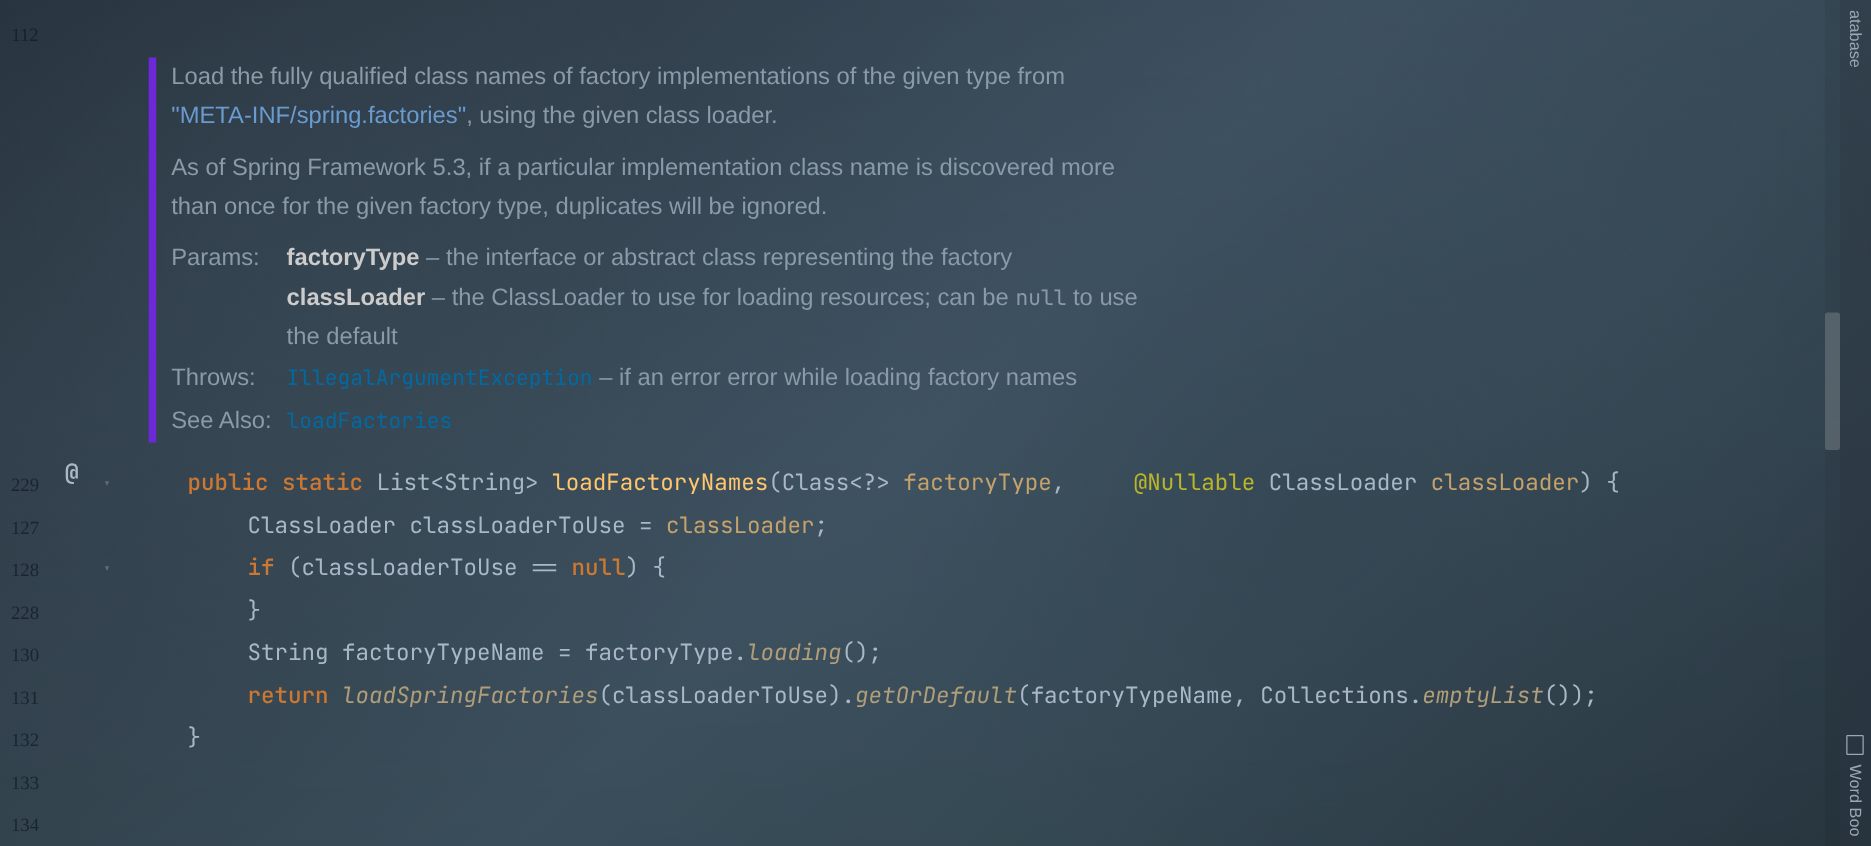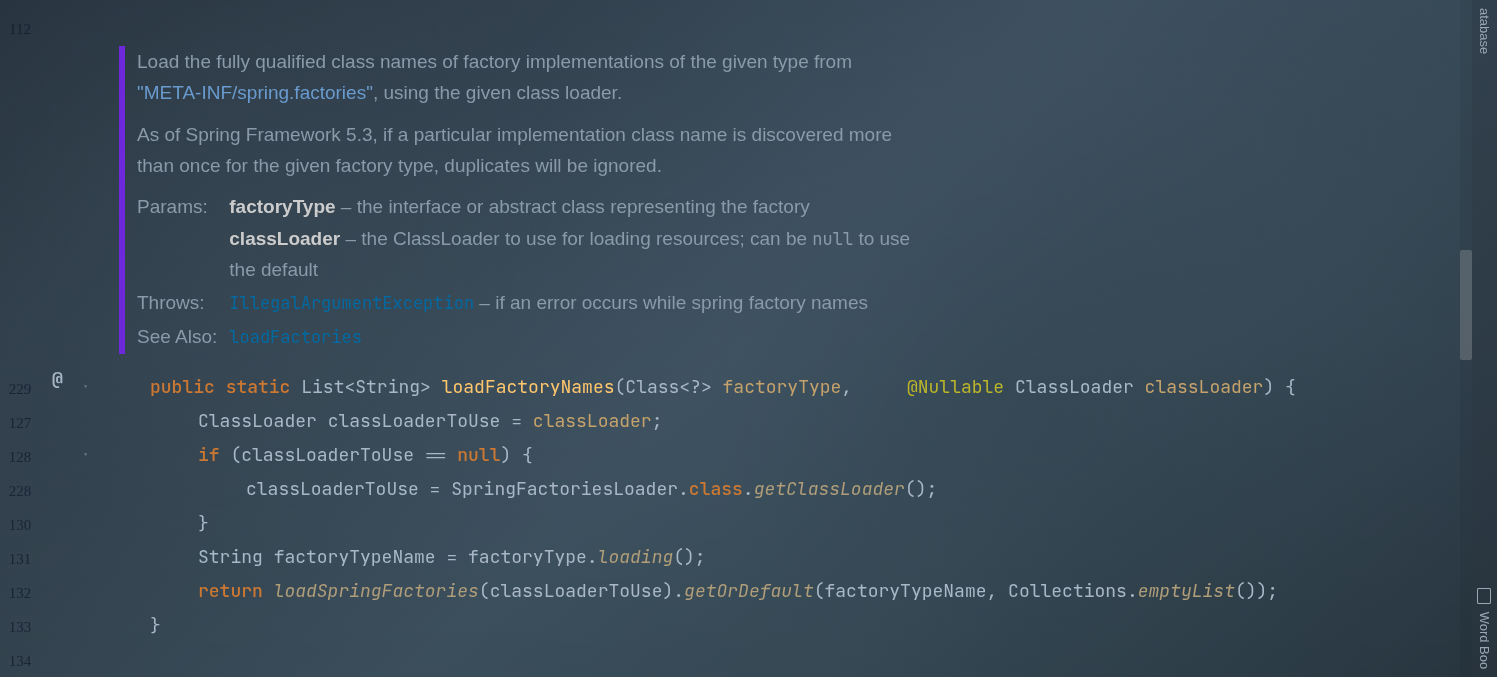--- a/index.html
+++ b/index.html
@@ -189,39 +189,38 @@
         <div class="doc-row">
           <div class="doc-label">Params:</div>
           <div class="doc-val">
             <span class="doc-param-name">factoryType</span><span> – the interface or abstract class representing the factory</span><br>
             <span class="doc-param-name">classLoader</span><span> – the ClassLoader to use for loading resources; can be </span><span class="doc-null">null</span><span> to use the default</span>
           </div>
         </div>
         <div class="doc-row">
           <div class="doc-label">Throws:</div>
           <div class="doc-val">
-            <span class="doc-code">IllegalArgumentException</span><span> – if an error occurs while spring factory names</span>
+            <span class="doc-code">IllegalArgumentException</span><span> – if an error error while loading factory names</span>
           </div>
         </div>
         <div class="doc-row">
           <div class="doc-label">See Also:</div>
           <div class="doc-val"><span class="doc-code">loadFactories</span></div>
         </div>
       </div>
     </div>
 
     <div style="height:8px"></div>
 
     <div class="code-line"><span class="kw">public</span> <span class="kw">static</span> <span class="type">List</span><span class="punct">&lt;</span><span class="type">String</span><span class="punct">&gt;</span> <span class="method-decl">loadFactoryNames</span><span class="punct">(</span><span class="type">Class</span><span class="punct">&lt;?&gt;</span> <span class="param-cl">factoryType</span><span class="punct">, </span><span class="annotation">@Nullable</span> <span class="type">ClassLoader</span> <span class="param-cl">classLoader</span><span class="punct">)</span><span class="punct"> {</span></div>
 
     <div class="code-line indent1"><span class="type">ClassLoader</span> <span class="type">classLoaderToUse</span><span class="punct"> = </span><span class="param-cl">classLoader</span><span class="punct">;</span></div>
 
     <div class="code-line indent1"><span class="kw">if</span><span class="punct"> (</span><span class="type">classLoaderToUse</span><span class="punct"> == </span><span class="kw">null</span><span class="punct">)</span><span class="punct"> {</span></div>
 
-    <div class="code-line indent2"><span class="type">classLoaderToUse</span><span class="punct"> = </span><span class="type">SpringFactoriesLoader</span><span class="punct">.</span><span class="kw">class</span><span class="punct">.</span><span class="method-call">getClassLoader</span><span class="punct">();</span></div>
 
     <div class="code-line indent1"><span class="punct">}</span></div>
 
     <div class="code-line indent1"><span class="type">String</span> <span class="type">factoryTypeName</span><span class="punct"> = </span><span class="type">factoryType</span><span class="punct">.</span><span class="method-call">loading</span><span class="punct">();</span></div>
 
     <div class="code-line indent1"><span class="kw">return</span> <span class="method-call">loadSpringFactories</span><span class="punct">(</span><span class="type">classLoaderToUse</span><span class="punct">)</span><span class="punct">.</span><span class="method-call">getOrDefault</span><span class="punct">(</span><span class="type">factoryTypeName</span><span class="punct">, </span><span class="type">Collections</span><span class="punct">.</span><span class="method-call">emptyList</span><span class="punct">()</span><span class="punct">);</span></div>
 
     <div class="code-line"><span class="punct">}</span></div>
 
     <div class="code-line"></div>

